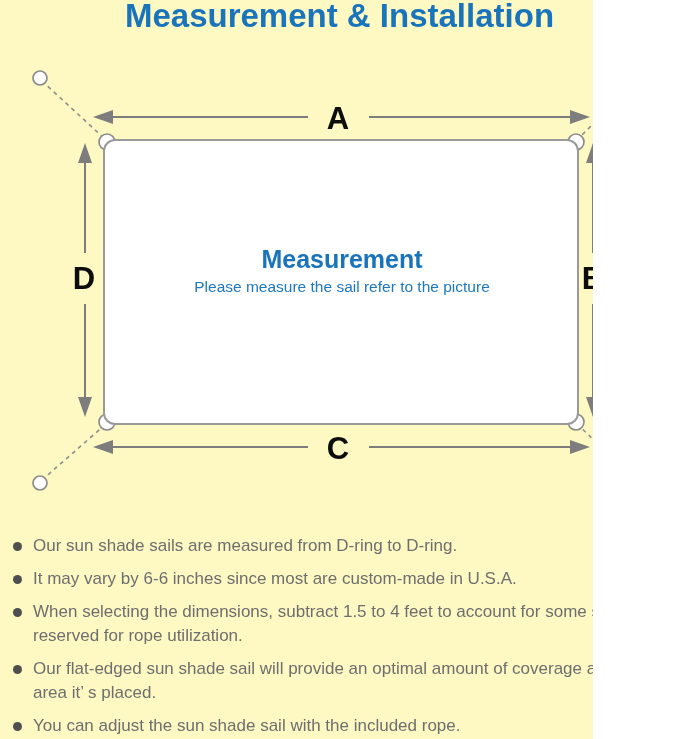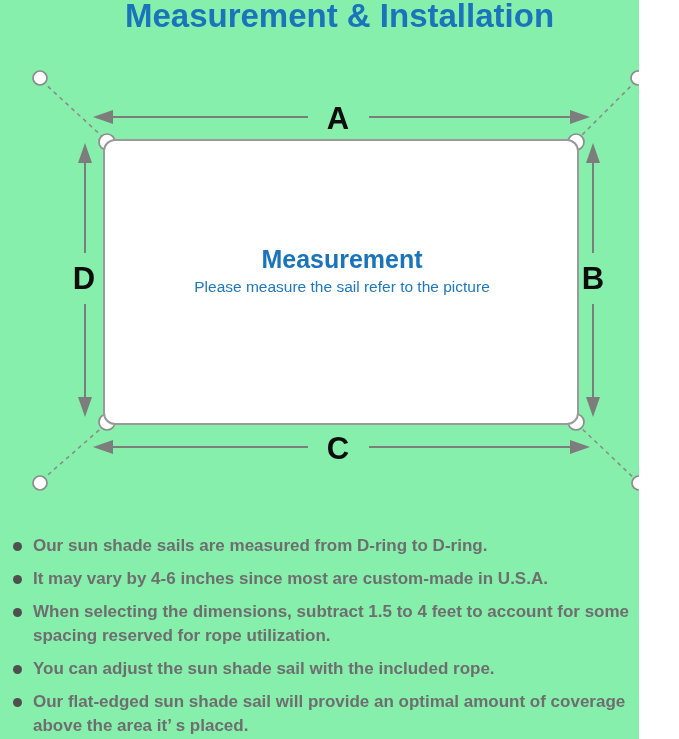--- a/index.html
+++ b/index.html
@@ -1,20 +1,20 @@
 <!DOCTYPE html>
 <html><head>
 <meta charset="utf-8">
 <style>
   html, body { margin: 0; padding: 0; background: #ffffff; }
   .page {
     position: relative;
-    width: 639px;
+    width: 593px;
     height: 739px;
-    background: #86efac;
+    background: #fef9c3;
     overflow: hidden;
     font-family: "Liberation Sans", sans-serif;
   }
   .title {
     position: absolute;
     top: -6px;
     left: 0;
     width: 679px;
     margin: 0;
     text-align: center;
@@ -88,21 +88,20 @@
     padding: 0;
     list-style: none;
   }
   .notes li {
     position: relative;
     padding-left: 20px;
     margin-bottom: 9px;
     font-size: 17px;
     line-height: 24px;
     color: #6e6e6e;
-    font-weight: bold;
   }
   .notes li::before {
     content: "";
     position: absolute;
     left: 0;
     top: 8px;
     width: 9px;
     height: 9px;
     border-radius: 50%;
     background: #4f4f4f;
@@ -166,19 +165,19 @@
     <text class="dim-label" x="593" y="289">B</text>
     <text class="dim-label" x="338" y="459">C</text>
     <text class="dim-label" x="84" y="289">D</text>
 
     <text class="center-title" x="342" y="268">Measurement</text>
     <text class="center-sub" x="342" y="292">Please measure the sail refer to the picture</text>
   </svg>
 
   <ul class="notes">
     <li>Our sun shade sails are measured from D-ring to D-ring.</li>
-    <li>It may vary by 4-6 inches since most are custom-made in U.S.A.</li>
+    <li>It may vary by 6-6 inches since most are custom-made in U.S.A.</li>
     <li>When selecting the dimensions, subtract 1.5 to 4 feet to account for some spacing reserved for rope utilization.</li>
+    <li>Our flat-edged sun shade sail will provide an optimal amount of coverage above the area it’ s placed.</li>
     <li>You can adjust the sun shade sail with the included rope.</li>
-    <li>Our flat-edged sun shade sail will provide an optimal amount of coverage above the area it’ s placed.</li>
   </ul>
 
 </div>
 
 </body></html>

